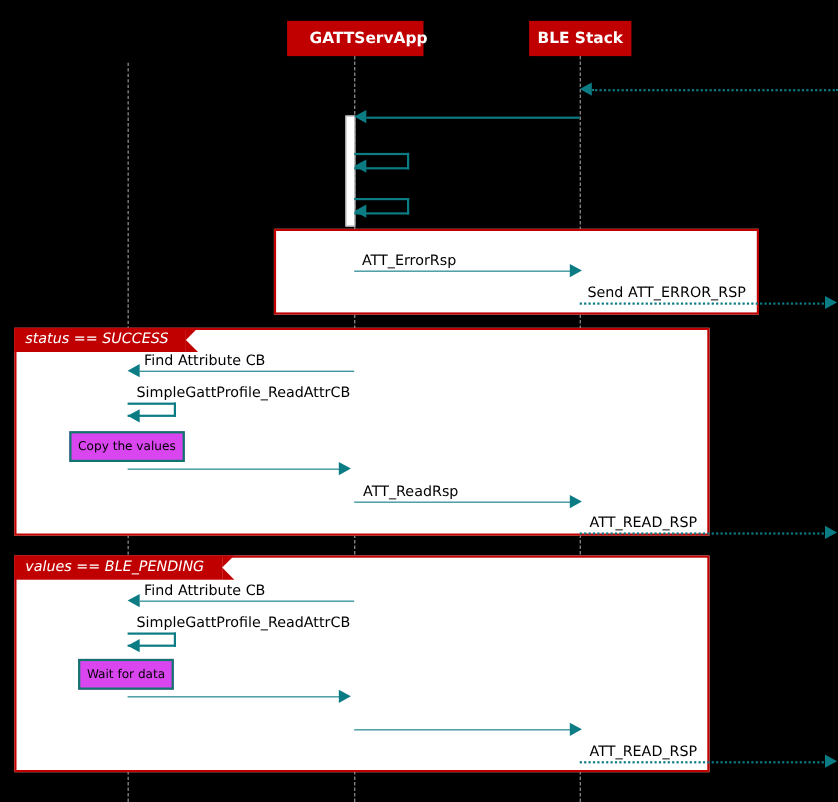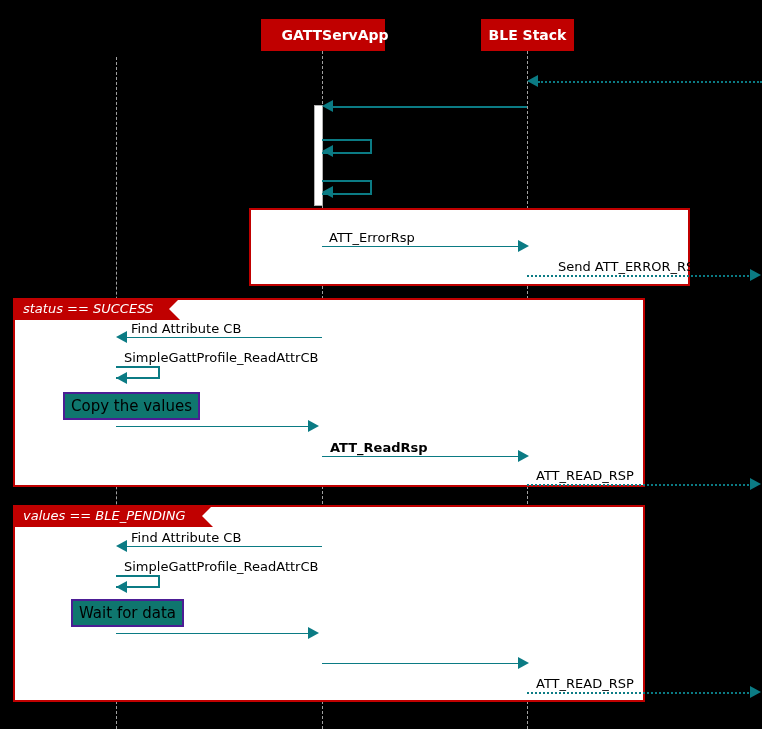--- a/index.html
+++ b/index.html
@@ -110,24 +110,24 @@
     border:2px solid #0B7B84;
     border-left:none;
     box-sizing:border-box;
     z-index:4;
     background:transparent;
   }
 
   
   .note{
     position:absolute;
-    background:#0f766e;
-    border:2px solid #4c1d95;
+    background:#d946ef;
+    border:2px solid #0f766e;
     color:#000000;
-    font-size:15px;
+    font-size:11px;
     line-height:20px;
     padding:2px 6px;
     box-sizing:border-box;
     white-space:nowrap;
     z-index:8;
   }
 </style>
 </head>
 <body>
 
@@ -138,41 +138,41 @@
   <div class="lifeline" style="left:527px;top:51px;height:678px;"></div>
 
   <div class="frame" style="left:249px;top:208px;width:441px;height:78px;"></div>
 
   <div class="msg-line thin" style="left:322px;top:246px;width:200px;"></div>
   <div class="arrowhead right" style="left:518px;top:240px;"></div>
   <div class="msg-label onwhite" style="left:329px;top:230px;">ATT_ErrorRsp</div>
 
   <div class="msg-line dotted" style="left:527px;top:275px;width:226px;"></div>
   <div class="arrowhead right" style="left:750px;top:269px;"></div>
-  <div class="msg-label onwhite" style="left:534px;top:259px;margin-left:24px;">Send ATT_ERROR_RSP</div>
+  <div class="msg-label onwhite" style="left:534px;top:259px;">Send ATT_ERROR_RSP</div>
 
   <div class="frame" style="left:13px;top:298px;width:632px;height:189px;"></div>
   <div class="frame-label" style="left:13px;top:298px;text-align:right;">status == SUCCESS</div>
 
   <div class="msg-line thin" style="left:127px;top:337px;width:195px;"></div>
   <div class="arrowhead left" style="left:116px;top:331px;"></div>
   <div class="msg-label onwhite" style="left:131px;top:321px;">Find Attribute CB</div>
 
   <div class="selfmsg" style="left:116px;top:366px;width:44px;height:13px;"></div>
   <div class="arrowhead left" style="left:116px;top:372px;"></div>
   <div class="msg-label onwhite" style="left:124px;top:350px;">SimpleGattProfile_ReadAttrCB</div>
 
   <div class="note" style="left:63px;top:392px;">Copy the values</div>
 
   <div class="msg-line thin" style="left:116px;top:426px;width:196px;"></div>
   <div class="arrowhead right" style="left:308px;top:420px;"></div>
 
   <div class="msg-line thin" style="left:322px;top:456px;width:200px;"></div>
   <div class="arrowhead right" style="left:518px;top:450px;"></div>
-  <div class="msg-label onwhite" style="left:330px;top:440px;font-weight:bold;">ATT_ReadRsp</div>
+  <div class="msg-label onwhite" style="left:330px;top:440px;">ATT_ReadRsp</div>
 
   <div class="msg-line dotted" style="left:527px;top:484px;width:226px;"></div>
   <div class="arrowhead right" style="left:750px;top:478px;"></div>
   <div class="msg-label onwhite" style="left:536px;top:468px;">ATT_READ_RSP</div>
 
   <div class="frame" style="left:13px;top:505px;width:632px;height:197px;"></div>
   <div class="frame-label" style="left:13px;top:505px;">values == BLE_PENDING</div>
 
   <div class="msg-line thin" style="left:127px;top:546px;width:195px;"></div>
   <div class="arrowhead left" style="left:116px;top:540px;"></div>

